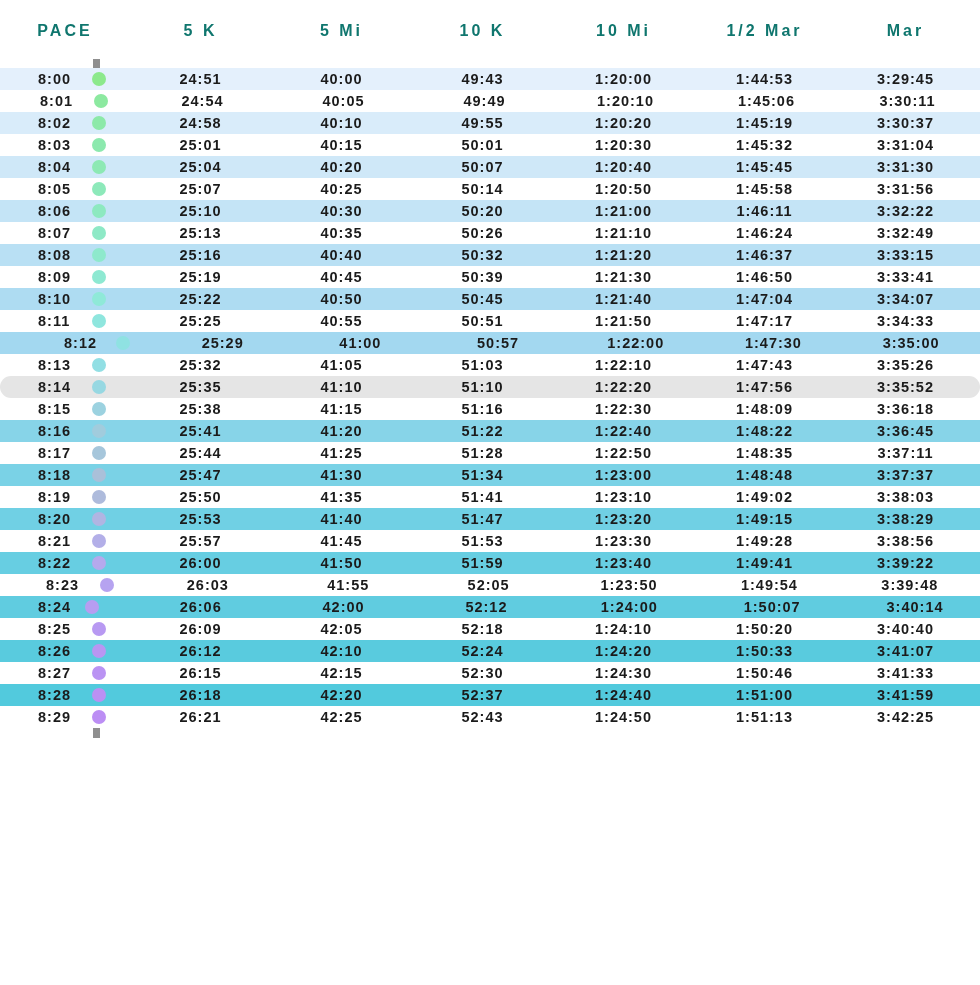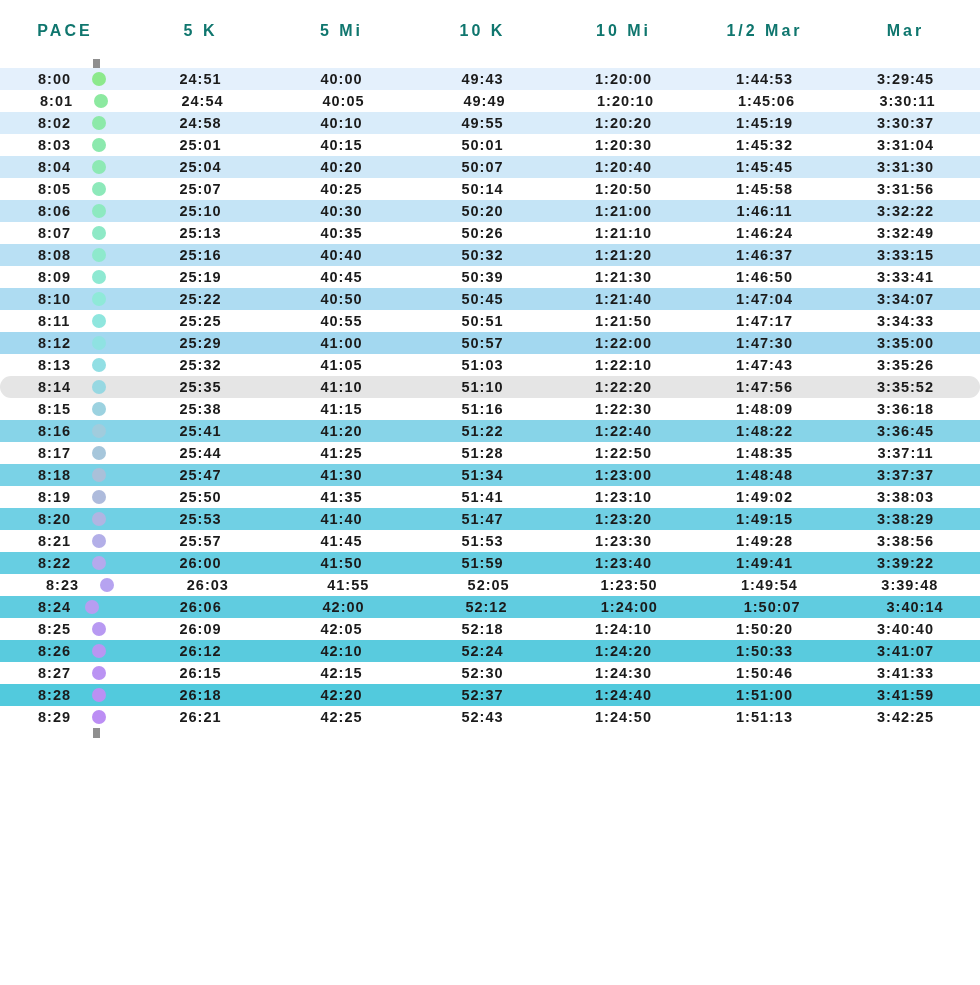--- a/index.html
+++ b/index.html
@@ -210,21 +210,21 @@
       </div>
       <div class="row" style="background: rgb(255, 255, 255);">
         <div class="cell pace-cell">8:11<span class="dot" style="background: rgb(143, 230, 222);"></span></div>
         <div class="cell val-cell">25:25</div>
         <div class="cell val-cell">40:55</div>
         <div class="cell val-cell">50:51</div>
         <div class="cell val-cell">1:21:50</div>
         <div class="cell val-cell">1:47:17</div>
         <div class="cell val-cell">3:34:33</div>
       </div>
-      <div class="row" style="background: rgb(163, 216, 240);">
+      <div class="row" style="background: rgb(163, 216, 240); padding-left: 26px;">
         <div class="cell pace-cell">8:12<span class="dot" style="background: rgb(143, 226, 226);"></span></div>
         <div class="cell val-cell">25:29</div>
         <div class="cell val-cell">41:00</div>
         <div class="cell val-cell">50:57</div>
         <div class="cell val-cell">1:22:00</div>
         <div class="cell val-cell">1:47:30</div>
         <div class="cell val-cell">3:35:00</div>
       </div>
       <div class="row" style="background: rgb(255, 255, 255);">
         <div class="cell pace-cell">8:13<span class="dot" style="background: rgb(146, 223, 228);"></span></div>

